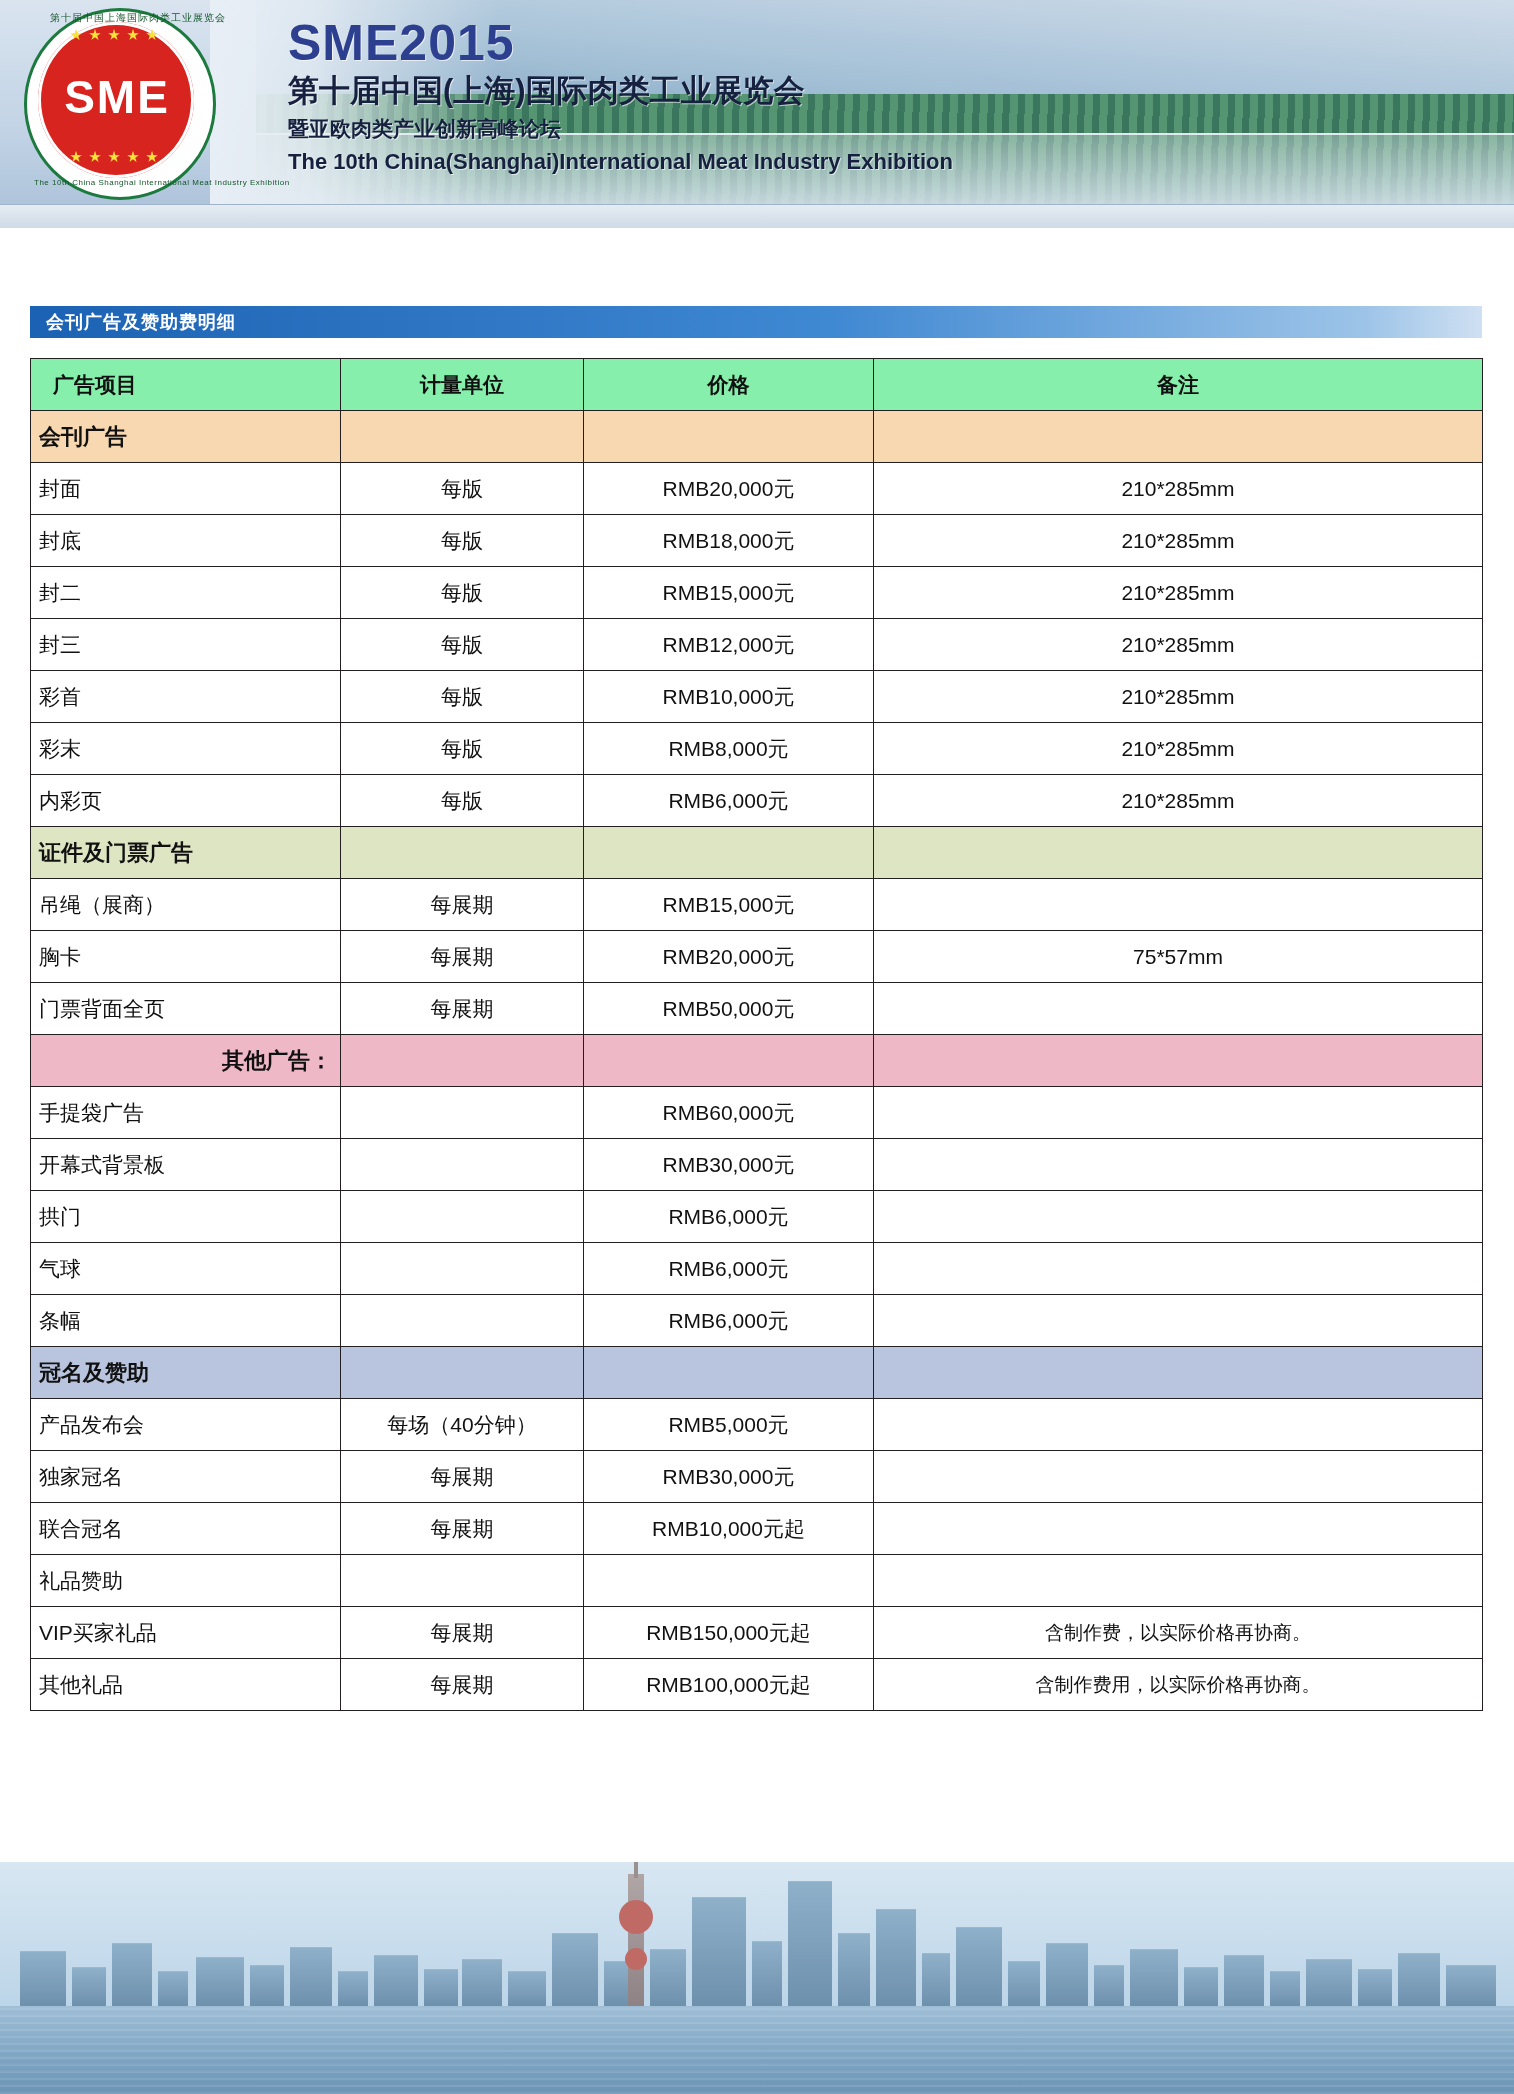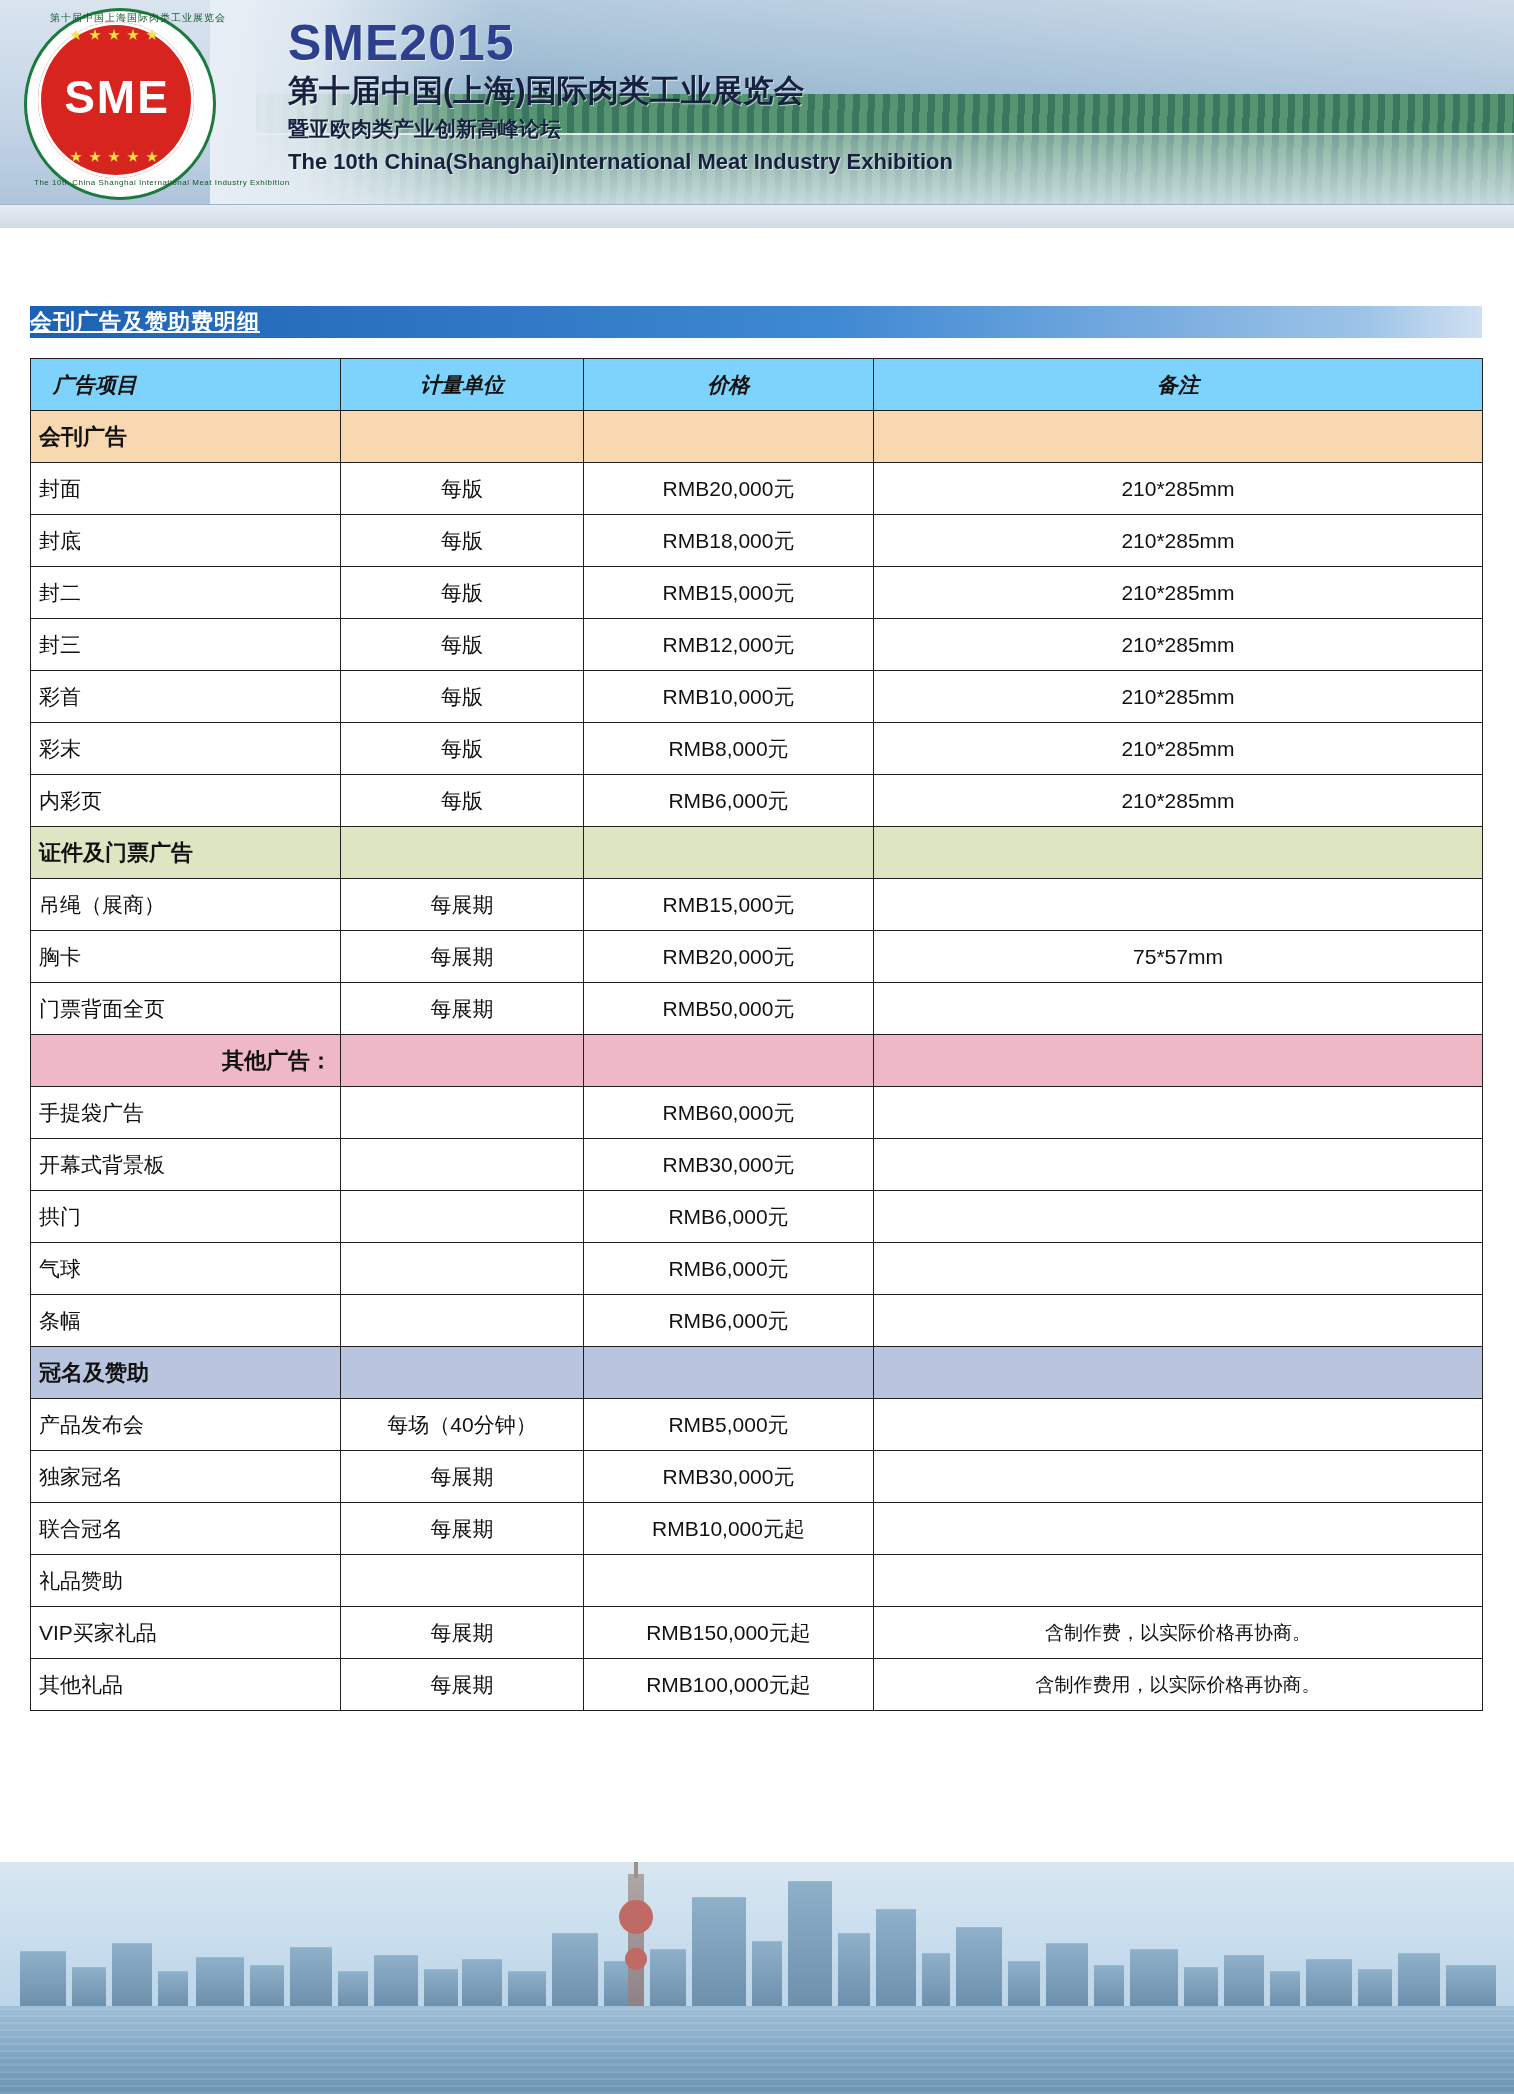--- a/index.html
+++ b/index.html
@@ -166,24 +166,24 @@
   .section-bar {
     position: absolute;
     left: 30px; top: 306px;
     width: 1452px; height: 32px;
     background: linear-gradient(90deg, #1c62b4 0%, #3f88d2 55%, #9dc4e8 92%, #cfe0f2 100%);
     display: flex;
     align-items: center;
   }
   .section-bar-label {
     color: #ffffff;
-    font-size: 22px;
-    font-weight: bold;
+    font-size: 18px;
+    font-weight: bold;
+    padding-left: 16px;
     letter-spacing: 1px;
-    text-decoration: underline;
   }
 
   
   .table-wrap {
     position: absolute;
     left: 30px; top: 358px;
     width: 1452px;
   }
   table.price {
     border-collapse: collapse;
@@ -201,22 +201,21 @@
   col.c1 { width: 310px; }
   col.c2 { width: 243px; }
   col.c3 { width: 290px; }
   col.c4 { width: 609px; }
 
   thead th {
     font-weight: bold;
     font-size: 23px;
     text-align: center;
     height: 52px;
-    background: #7dd3fc;
-    font-style: italic;
+    background: #86efac;
   }
   thead th.left { text-align: left; padding-left: 22px; }
 
   td.item {
     text-align: left;
     padding-left: 22px;
     font-size: 22px;
   }
   td.unit, td.price-cell {
     text-align: center;

